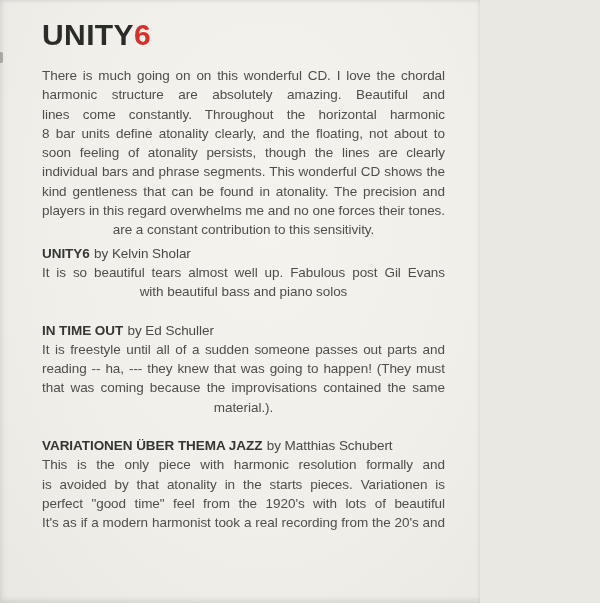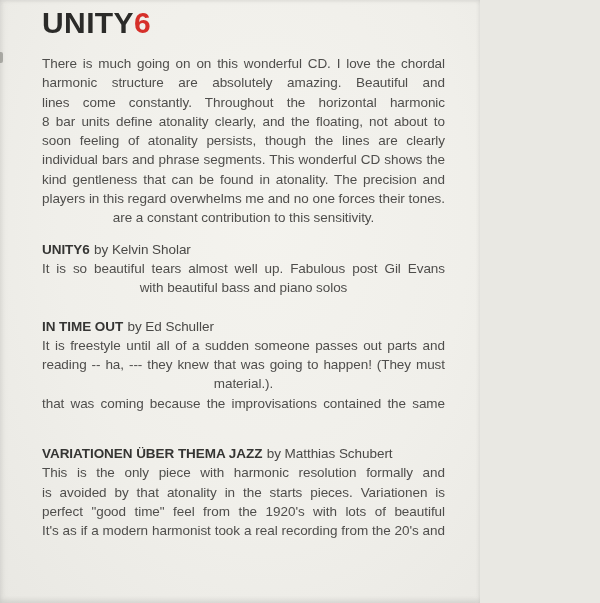--- a/index.html
+++ b/index.html
@@ -5,21 +5,21 @@
   html, body {
     margin: 0;
     padding: 0;
     background: #e9e8e3;
   }
   .page {
     position: relative;
     width: 480px;
     height: 603px;
     box-sizing: border-box;
-    padding: 8px 35px 0 42px;
+    padding: 20px 35px 0 42px;
     background: radial-gradient(ellipse at 55% 35%, #f4f3ee 0%, #f0efea 55%, #e9e8e3 100%);
     box-shadow: inset 0 -3px 5px rgba(60,60,55,0.10), inset 3px 0 6px rgba(60,60,55,0.05), inset 0 2px 3px rgba(60,60,55,0.05);
     font-family: "Liberation Sans", "DejaVu Sans", sans-serif;
     font-size: 13.5px;
     letter-spacing: -0.05px;
     color: #4f4e4c;
     overflow: hidden;
   }
   .album-title {
     font-size: 30px;
@@ -45,27 +45,27 @@
   .tline.last {
     text-align: center;
   }
   .tline.last::after {
     content: none;
   }
   .intro {
     margin-top: 16px;
   }
   .section {
-    margin-top: 12px;
+    margin-top: 4px;
   }
   .section.gap-lg {
     margin-top: 19px;
   }
   .section.gap-md {
-    margin-top: 31px;
+    margin-top: 19px;
   }
   .section-heading {
     height: 19.3px;
     line-height: 19.3px;
     color: #4a4947;
   }
   .section-heading .sec-title {
     font-weight: bold;
     color: #353533;
   }
@@ -115,22 +115,22 @@
     </div>
   </div>
 
   <div class="section gap-lg">
     <div class="section-heading">
       <span class="sec-title">IN TIME OUT</span><span class="byline">by Ed Schuller</span>
     </div>
     <div>
       <div class="tline">It is freestyle until all of a sudden someone passes out parts and everyone starts</div>
       <div class="tline">reading -- ha, --- they knew that was going to happen! (They must have known</div>
+      <div class="tline">that was coming because the improvisations contained the same clever</div>
       <div class="tline last">material.).</div>
-      <div class="tline">that was coming because the improvisations contained the same clever</div>
     </div>
   </div>
 
   <div class="section gap-md">
     <div class="section-heading">
       <span class="sec-title">VARIATIONEN ÜBER THEMA JAZZ</span><span class="byline">by Matthias Schubert</span>
     </div>
     <div>
       <div class="tline">This is the only piece with harmonic resolution formally and harmonically, which</div>
       <div class="tline">is avoided by that atonality in the starts pieces. Variationen is amazing in its</div>

